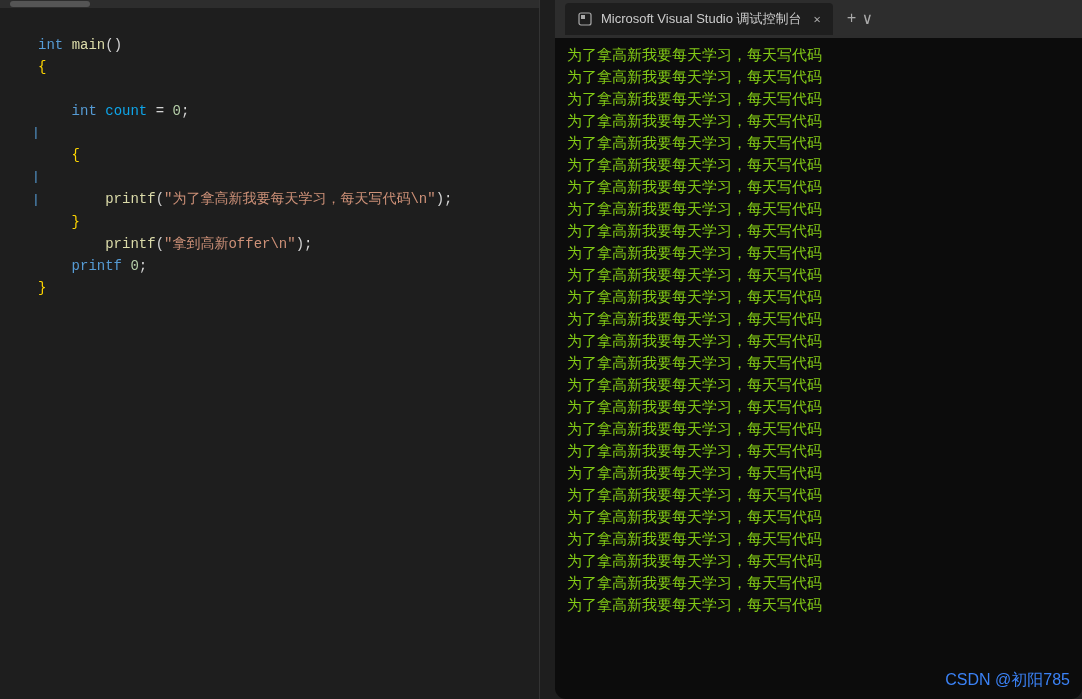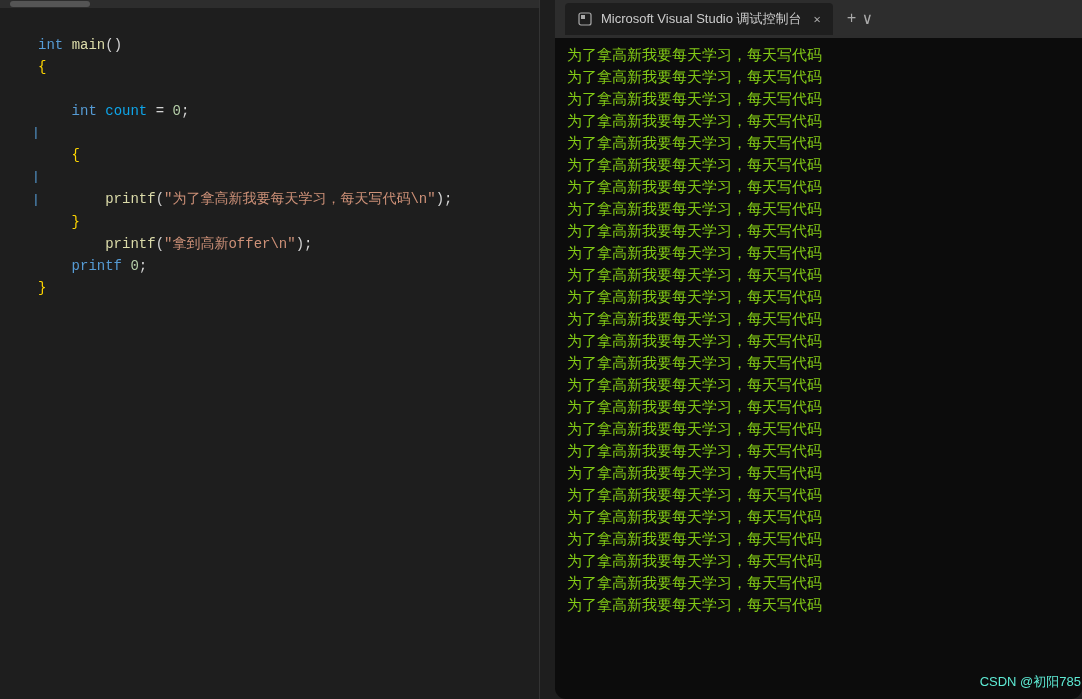--- a/index.html
+++ b/index.html
@@ -183,23 +183,23 @@
 
     .output-final {
       color: #ffffff;
       font-size: 15px;
       line-height: 22px;
     }
 
     .watermark {
       position: absolute;
       bottom: 8px;
-      right: 1px;
-      color: #5eead4;
-      font-size: 13px;
+      right: 12px;
+      color: #3b82f6;
+      font-size: 16px;
       font-family: 'Segoe UI', sans-serif;
     }
   </style>
 </head>
 <body>
 
 <div class="editor-panel">
   <div class="editor-scrollbar-area">
     <div class="editor-scrollbar-thumb"></div>
   </div>

